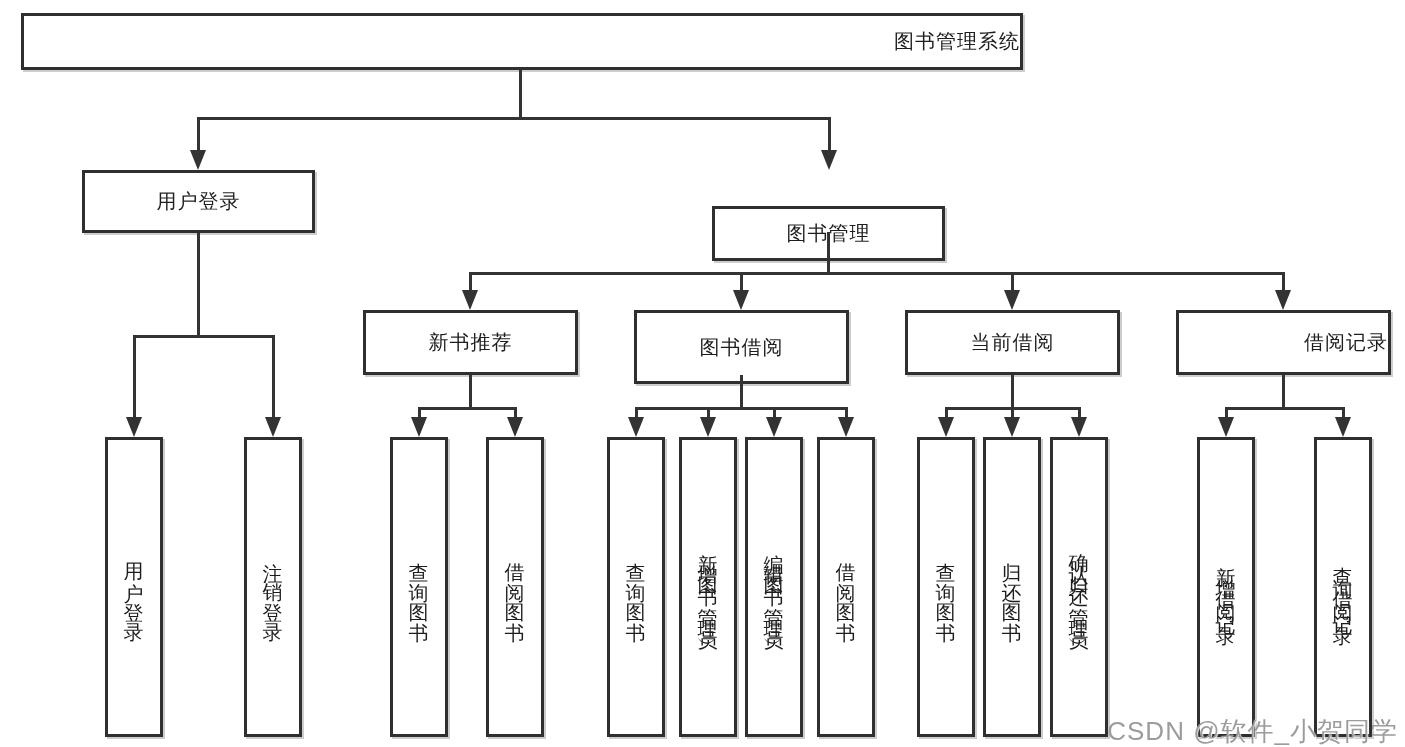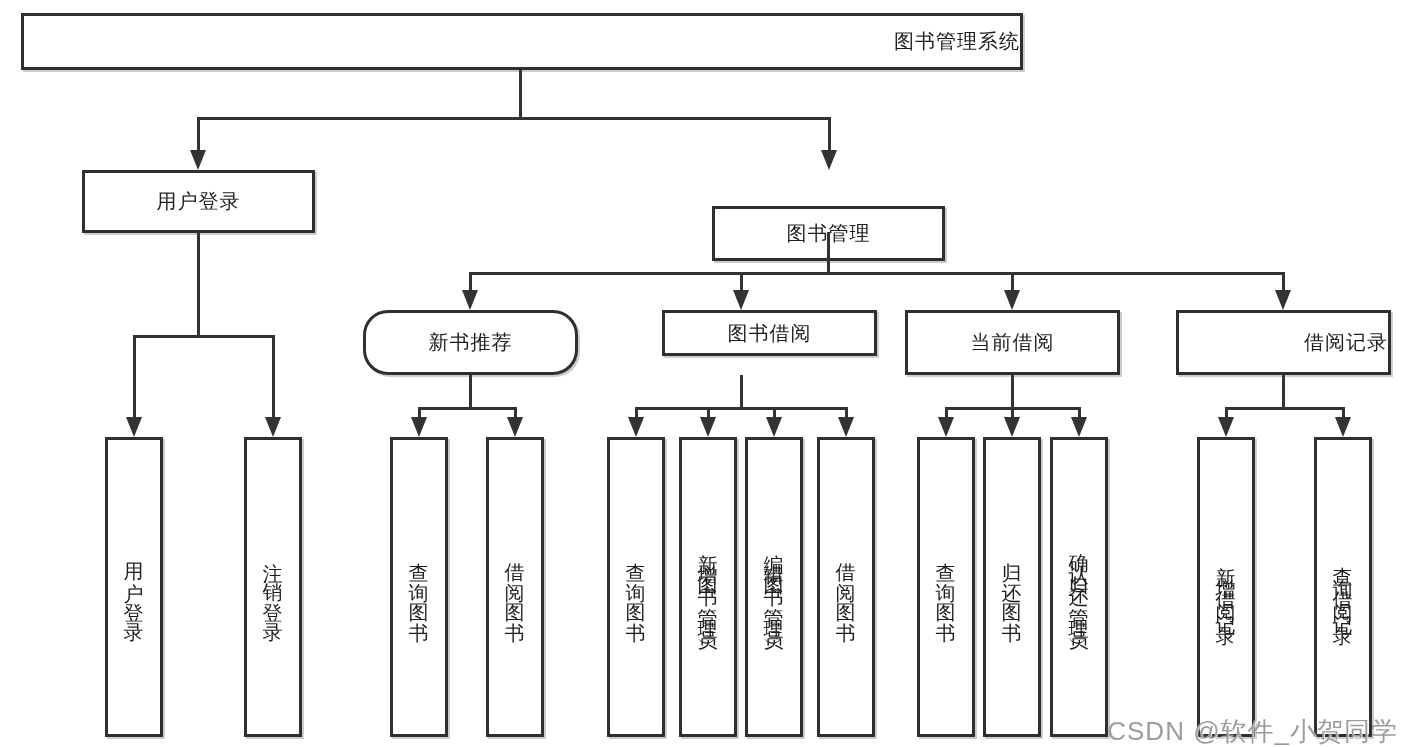--- a/index.html
+++ b/index.html
@@ -67,24 +67,24 @@
   <div class="hline" style="left:469px; top:272px; width:816px;"></div>
   <div class="vline" style="left:469px;  top:272px; height:20px;"></div>
   <div class="arrow" style="left:462px;  top:290px;"></div>
   <div class="vline" style="left:740px;  top:272px; height:20px;"></div>
   <div class="arrow" style="left:733px;  top:290px;"></div>
   <div class="vline" style="left:1011px; top:272px; height:20px;"></div>
   <div class="arrow" style="left:1004px; top:290px;"></div>
   <div class="vline" style="left:1282px; top:272px; height:20px;"></div>
   <div class="arrow" style="left:1275px; top:290px;"></div>
 
-  <div class="box" style="left:363px; top:310px; width:215px; height:65px;border-radius:25px;">
+  <div class="box" style="left:363px; top:310px; width:215px; height:65px;">
     <span>新书推荐</span>
   </div>
-  <div class="box" style="left:662px; top:310px; width:215px; height:46px;">
+  <div class="box" style="left:634px; top:310px; width:215px; height:74px;">
     <span>图书借阅</span>
   </div>
   <div class="box" style="left:905px; top:310px; width:215px; height:65px;">
     <span>当前借阅</span>
   </div>
   <div class="box" style="left:1176px; top:310px; width:215px; height:65px;justify-content:flex-end;">
     <span>借阅记录</span>
   </div>
 
   <div class="vline" style="left:469px; top:375px; height:35px;"></div>

